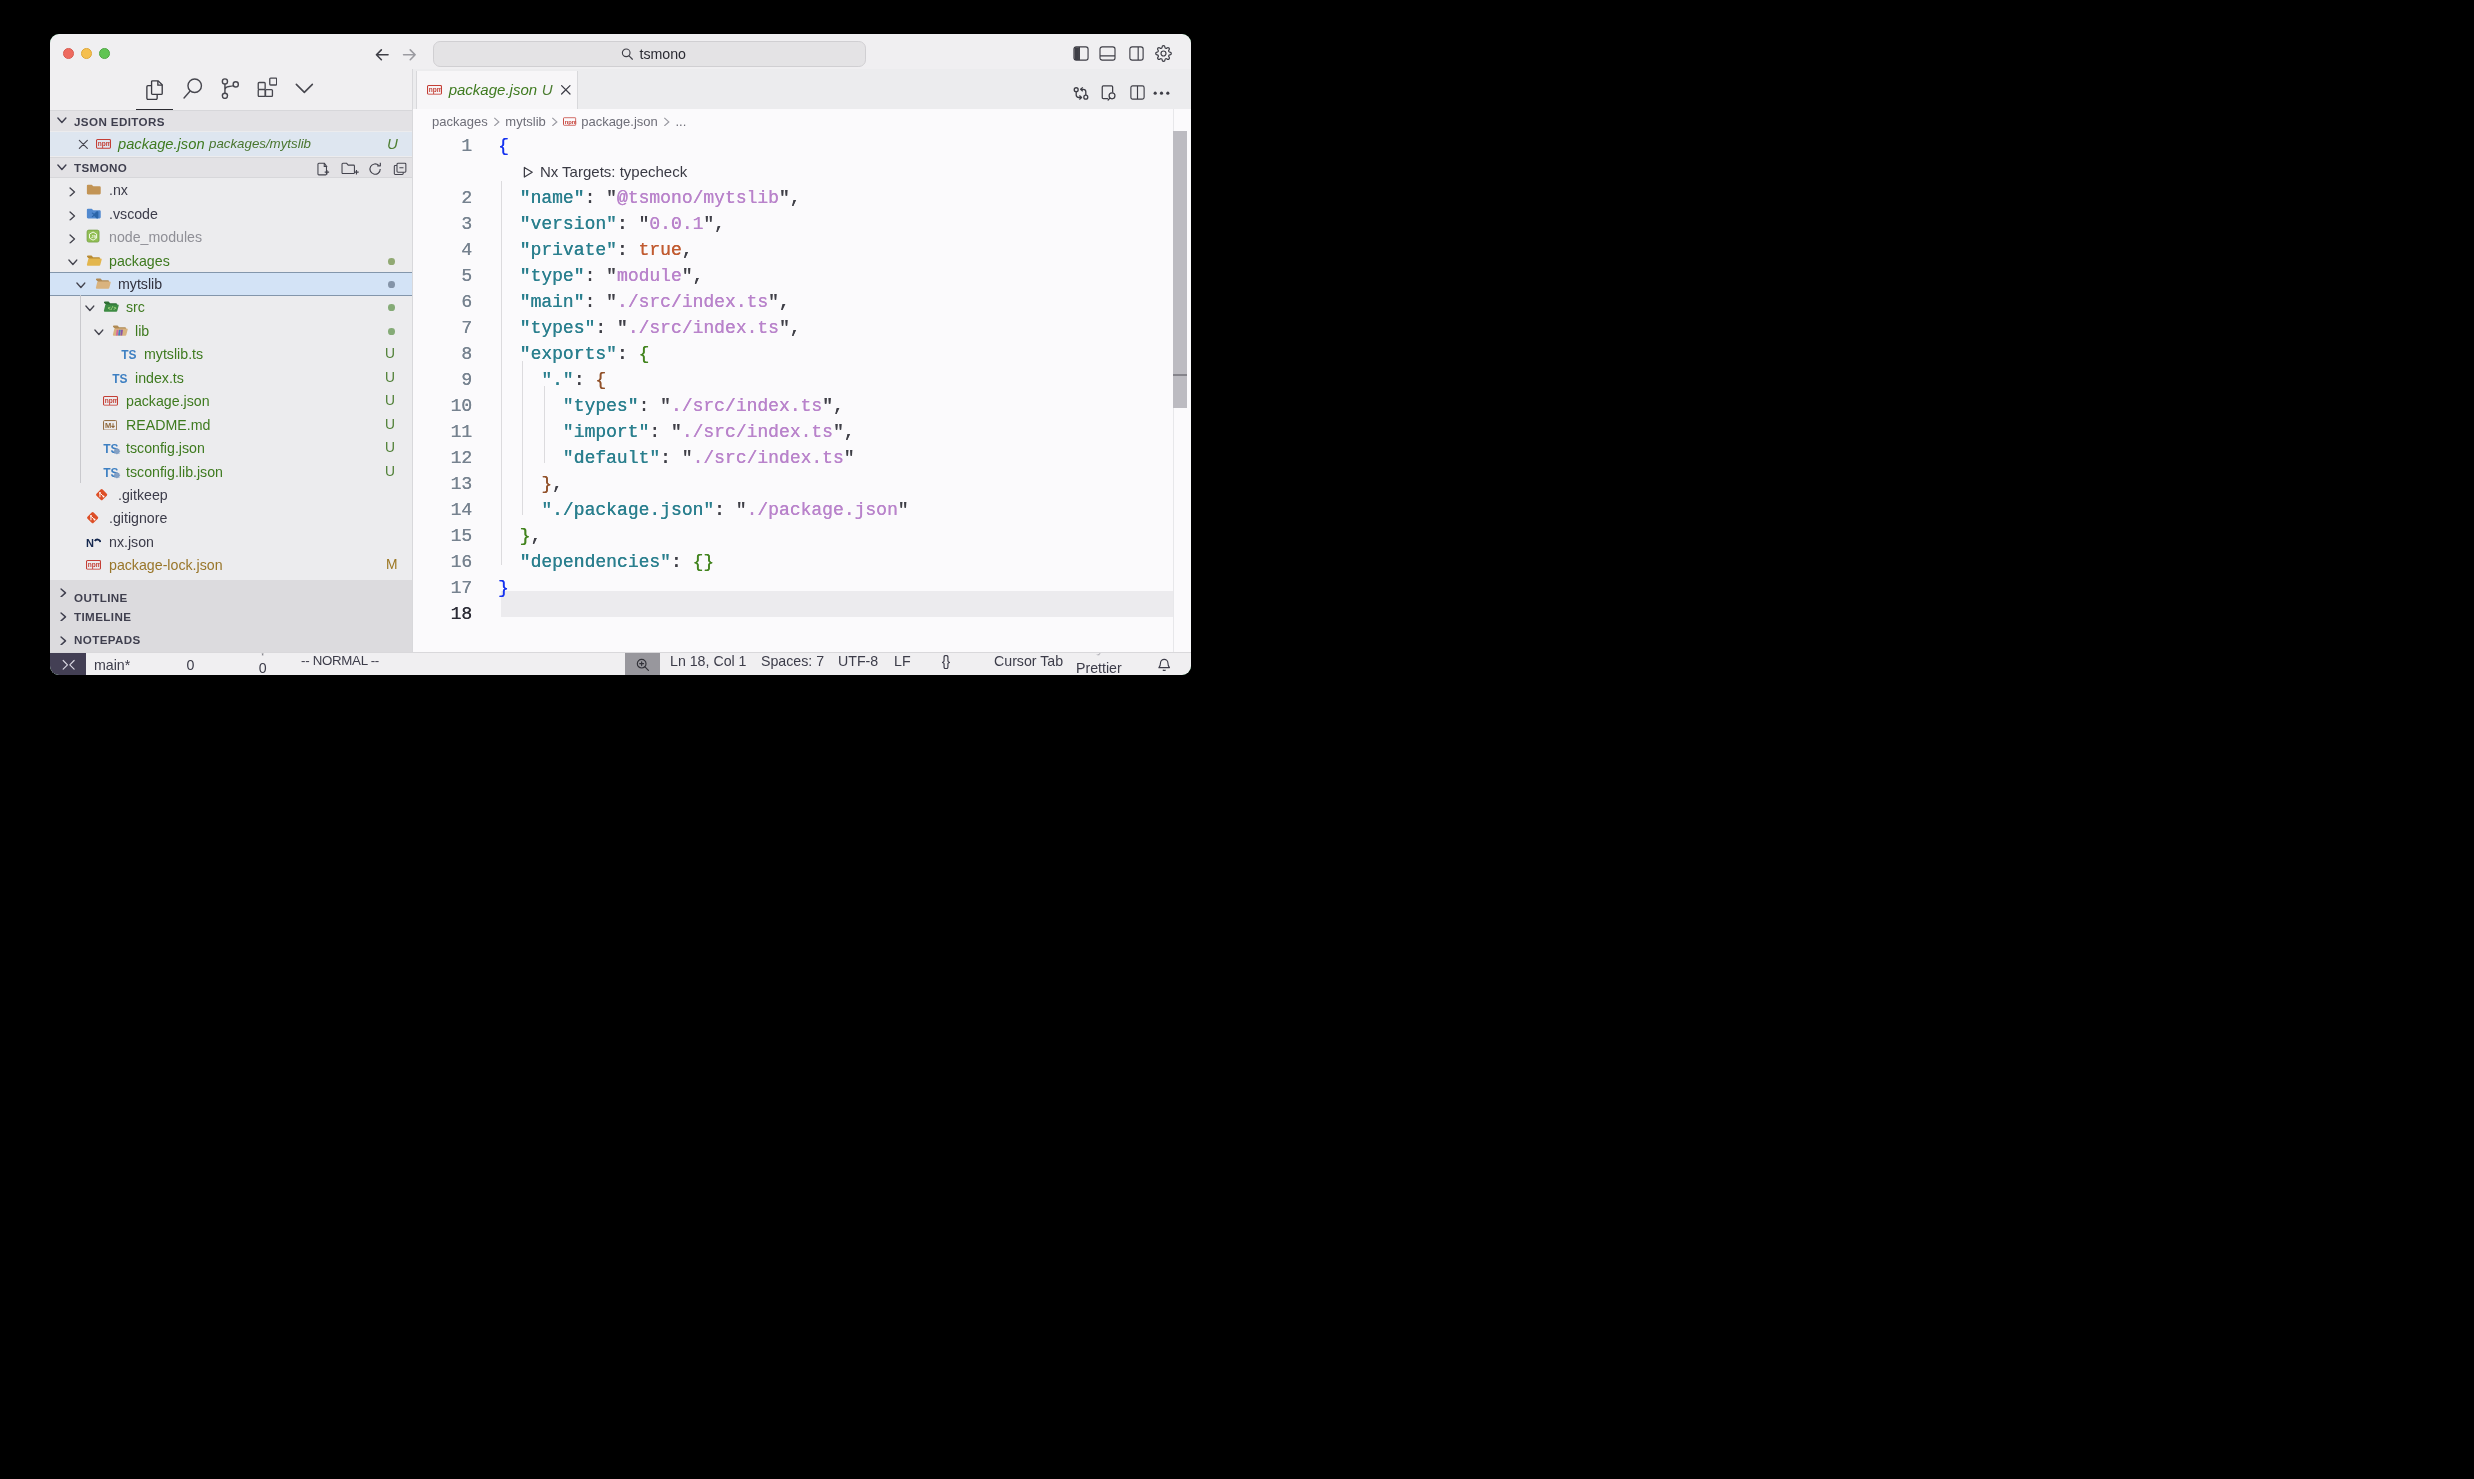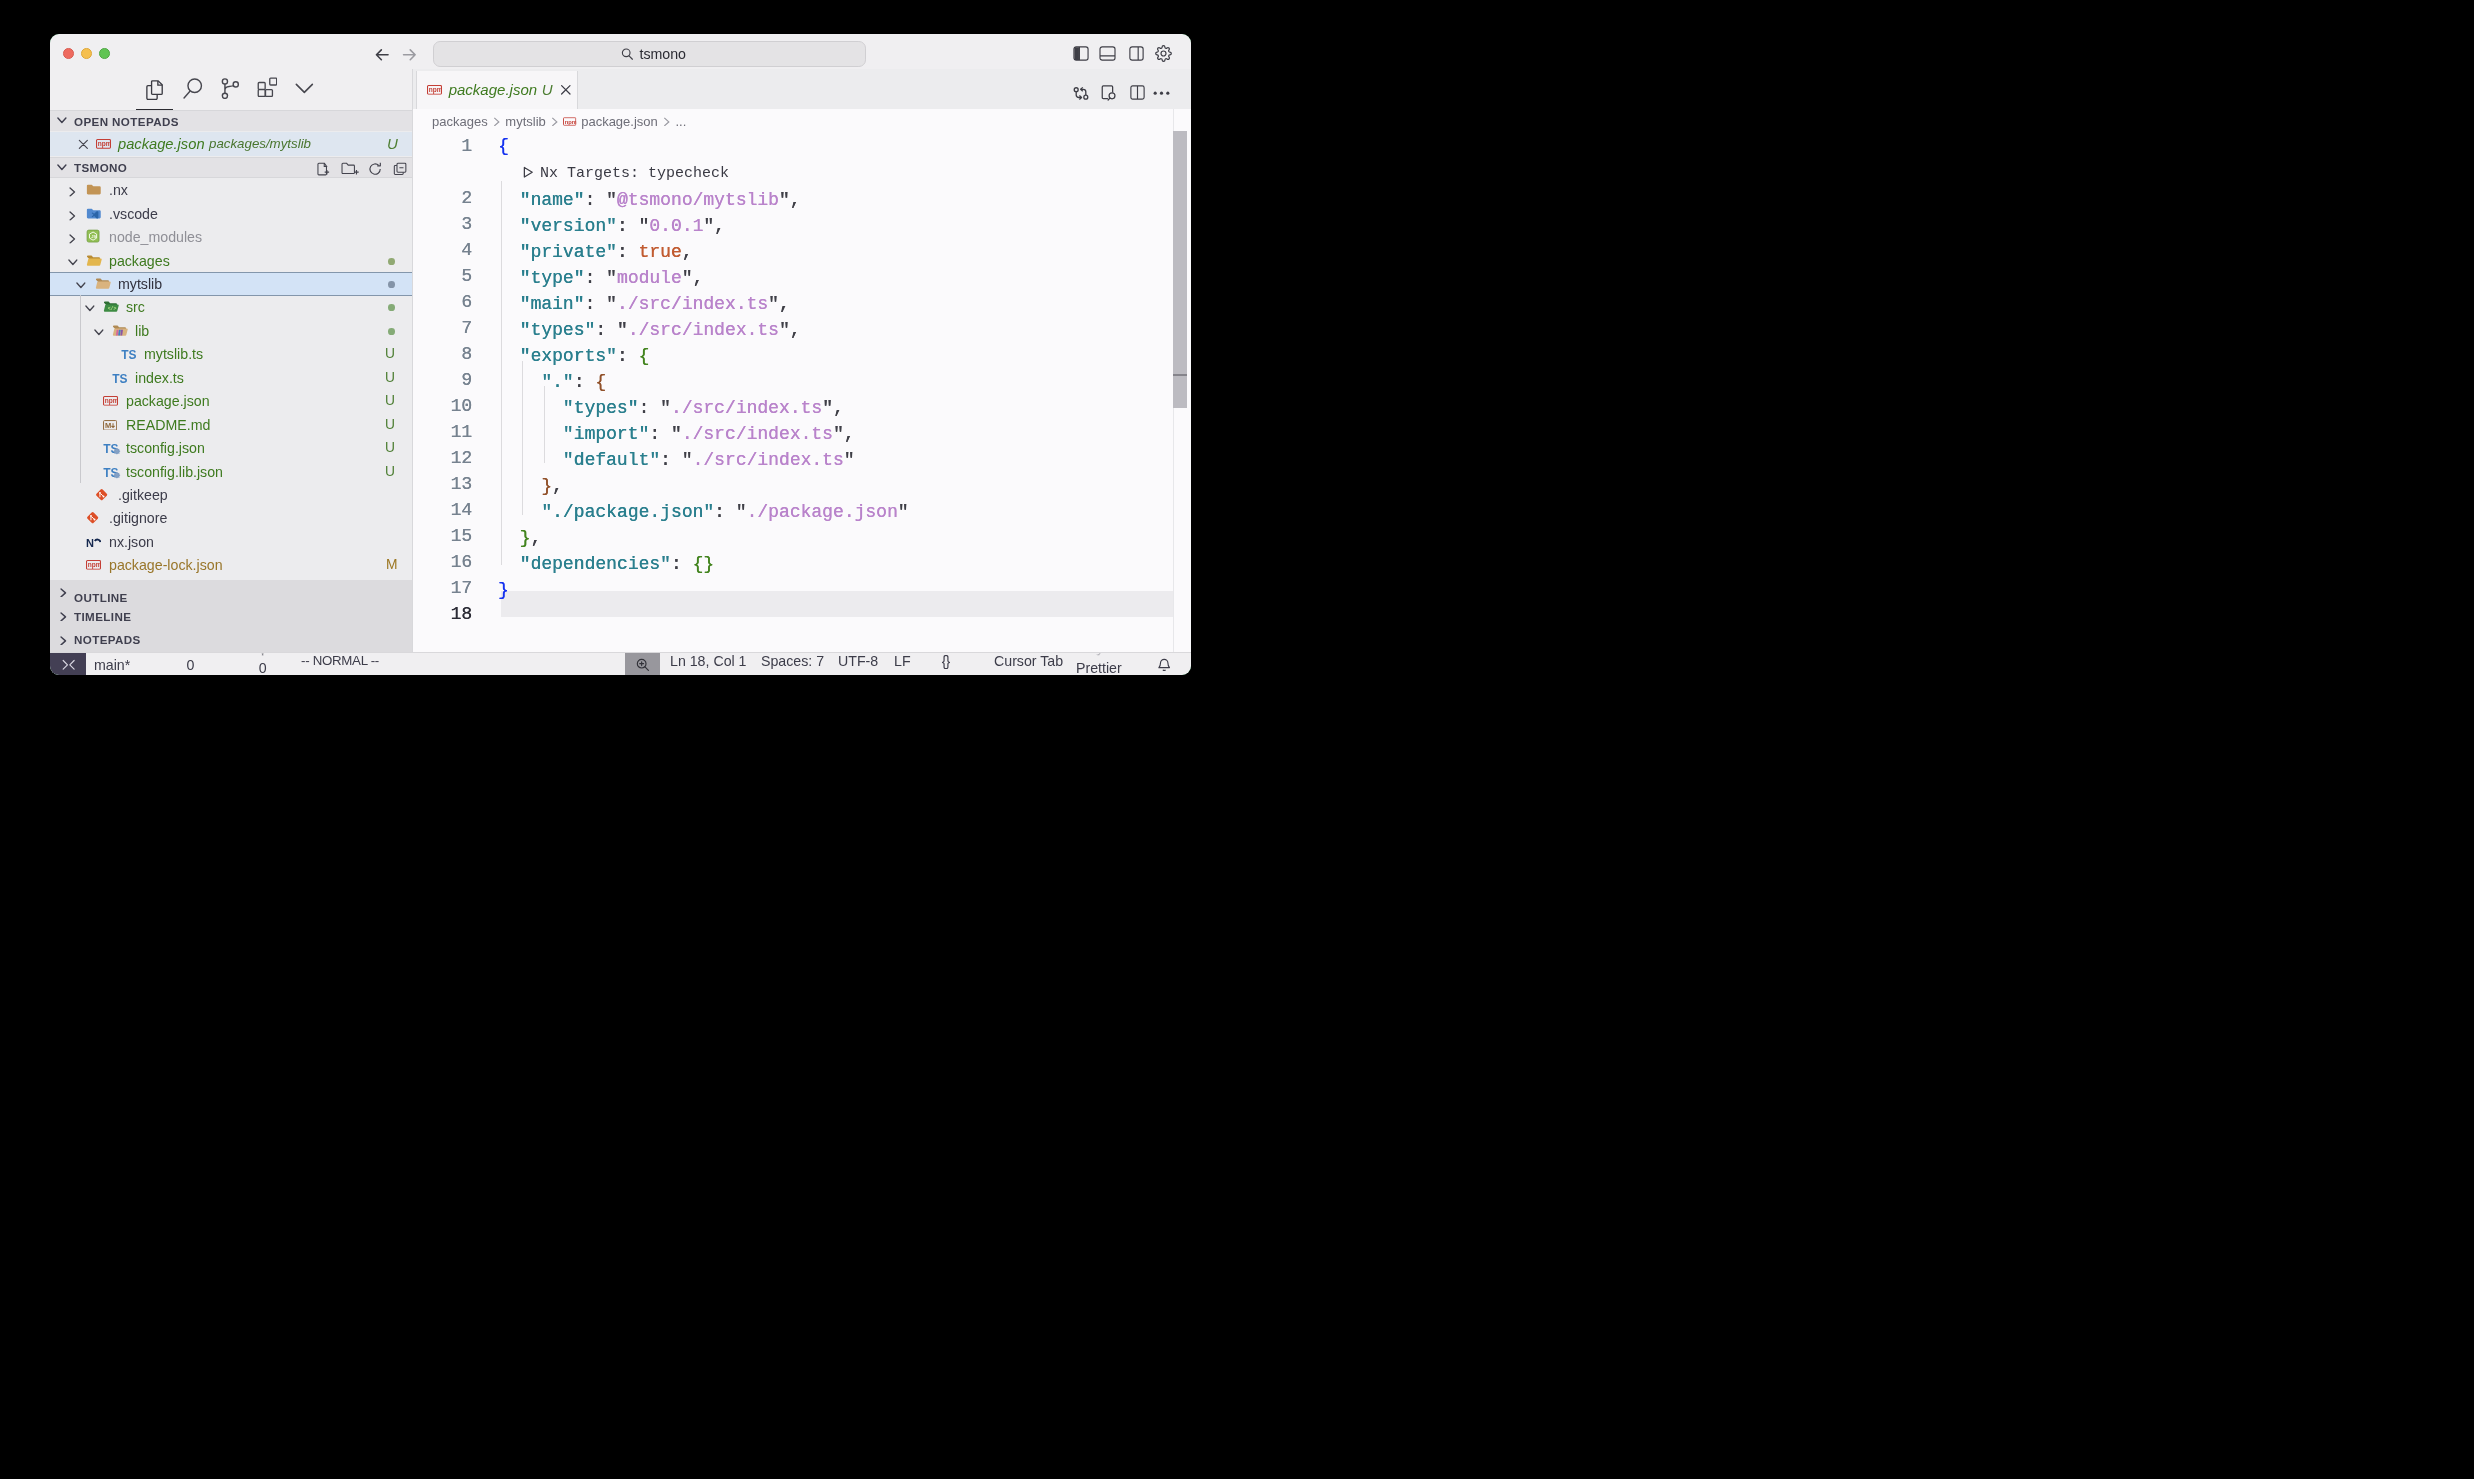--- a/index.html
+++ b/index.html
@@ -39,21 +39,21 @@
   .tabbar { position:absolute; left:0; top:0; width:780px; height:40px; background:#ececee; }
   .tab { position:absolute; left:2.7px; top:1.8px; width:162px; height:38px; background:#f7f6f8; border-left:0.9px solid #d8d8db; border-right:0.9px solid #d8d8db; }
   .breadcrumb { position:absolute; left:0; top:40px; width:780px; height:24px; display:flex; align-items:center; color:#6e6e78; font-size:13px; }
   .code { position:absolute; left:0; top:64px; width:780px; height:519px; }
   pre { font-family:"Liberation Mono", monospace; font-size:18px; line-height:26px; text-shadow:0.3px 0 0 currentColor; }
   .gutter { position:absolute; right:0; text-align:right; color:#76828f; }
   .lines { position:absolute; }
   .k { color:#2a7f8e; } .s { color:#b983cb; } .p { color:#3f3f47; }
   .t { color:#c15b31; } .b1 { color:#1532f0; } .b2 { color:#43841f; } .b3 { color:#91512a; }
   .guide { position:absolute; width:0.9px; background:#dcdbde; }
-  .lens { font-family:Liberation Mono, monospace; font-size:15px; color:#3a3a44; text-shadow:none;margin-top:36px; }
+  .lens { font-family:Liberation Sans, sans-serif; font-size:15px; color:#3a3a44; text-shadow:none;margin-top:36px; }
   
   .statusbar { position:absolute; left:0; top:618px; width:1141px; height:23.6px; background:#f0eff1; border-top:0.9px solid #d9d8db; color:#3c3c49; font-size:14.2px; }
   .st { position:absolute; top:0; height:23px; display:flex; align-items:center; gap:4.4px; white-space:nowrap;flex-direction:column; }
 </style>
 </head>
 <body>
 <div class="win">
   <div class="titlebar">
     <div class="tl r"></div>
       <div class="tl y"></div>
@@ -124,21 +124,21 @@
       <svg class="abs" style="left:245px;top:14.2px" width="18.7" height="11.6" viewBox="0 0 21 13" fill="none" stroke="#47474f" stroke-width="1.8" stroke-linecap="round" stroke-linejoin="round">
           <path d="M1.5 1.5 L10.5 10.5 L19.5 1.5"></path>
         </svg>
       <div class="underline"></div>
     </div>
 
     <div class="sect" style="top:41px;height:21.3px;border-top:0.9px solid #d7d7da;">
       <svg class="abs" style="left:7.1px;top:6.2px" width="9.8" height="7.1" viewBox="0 0 11 8" fill="none" stroke="#3f3f4e" stroke-width="1.6" stroke-linecap="round" stroke-linejoin="round">
           <path d="M1 1.2 L5.5 6.2 L10 1.2"></path>
         </svg>
-      <span class="txt">OPEN NOTEPADS</span>
+      <span class="txt">JSON EDITORS</span>
     </div>
 
     <div class="row" style="top:63px;height:23.6px;background:#dee6f0;">
       <svg class="abs" style="left:28.4px;top:6.7px" width="10.7" height="10.7" viewBox="0 0 12 12" fill="none" stroke="#44444e" stroke-width="1.3" stroke-linecap="round">
           <path d="M1.5 1.5 L10.5 10.5 M10.5 1.5 L1.5 10.5"></path>
         </svg>
       <svg class="abs" style="left:46px;top:7.1px;font-size:16px" width="15" height="9.8" viewBox="0 0 17 11">
           <rect x="0.6" y="0.6" width="15.8" height="9.8" rx="1" fill="none" stroke="#c43e35" stroke-width="1.2"></rect>
           <text x="2.1" y="8.3" font-size="7.4" font-weight="bold" fill="#c43e35" font-family="Liberation Sans">npm</text>
         </svg>

